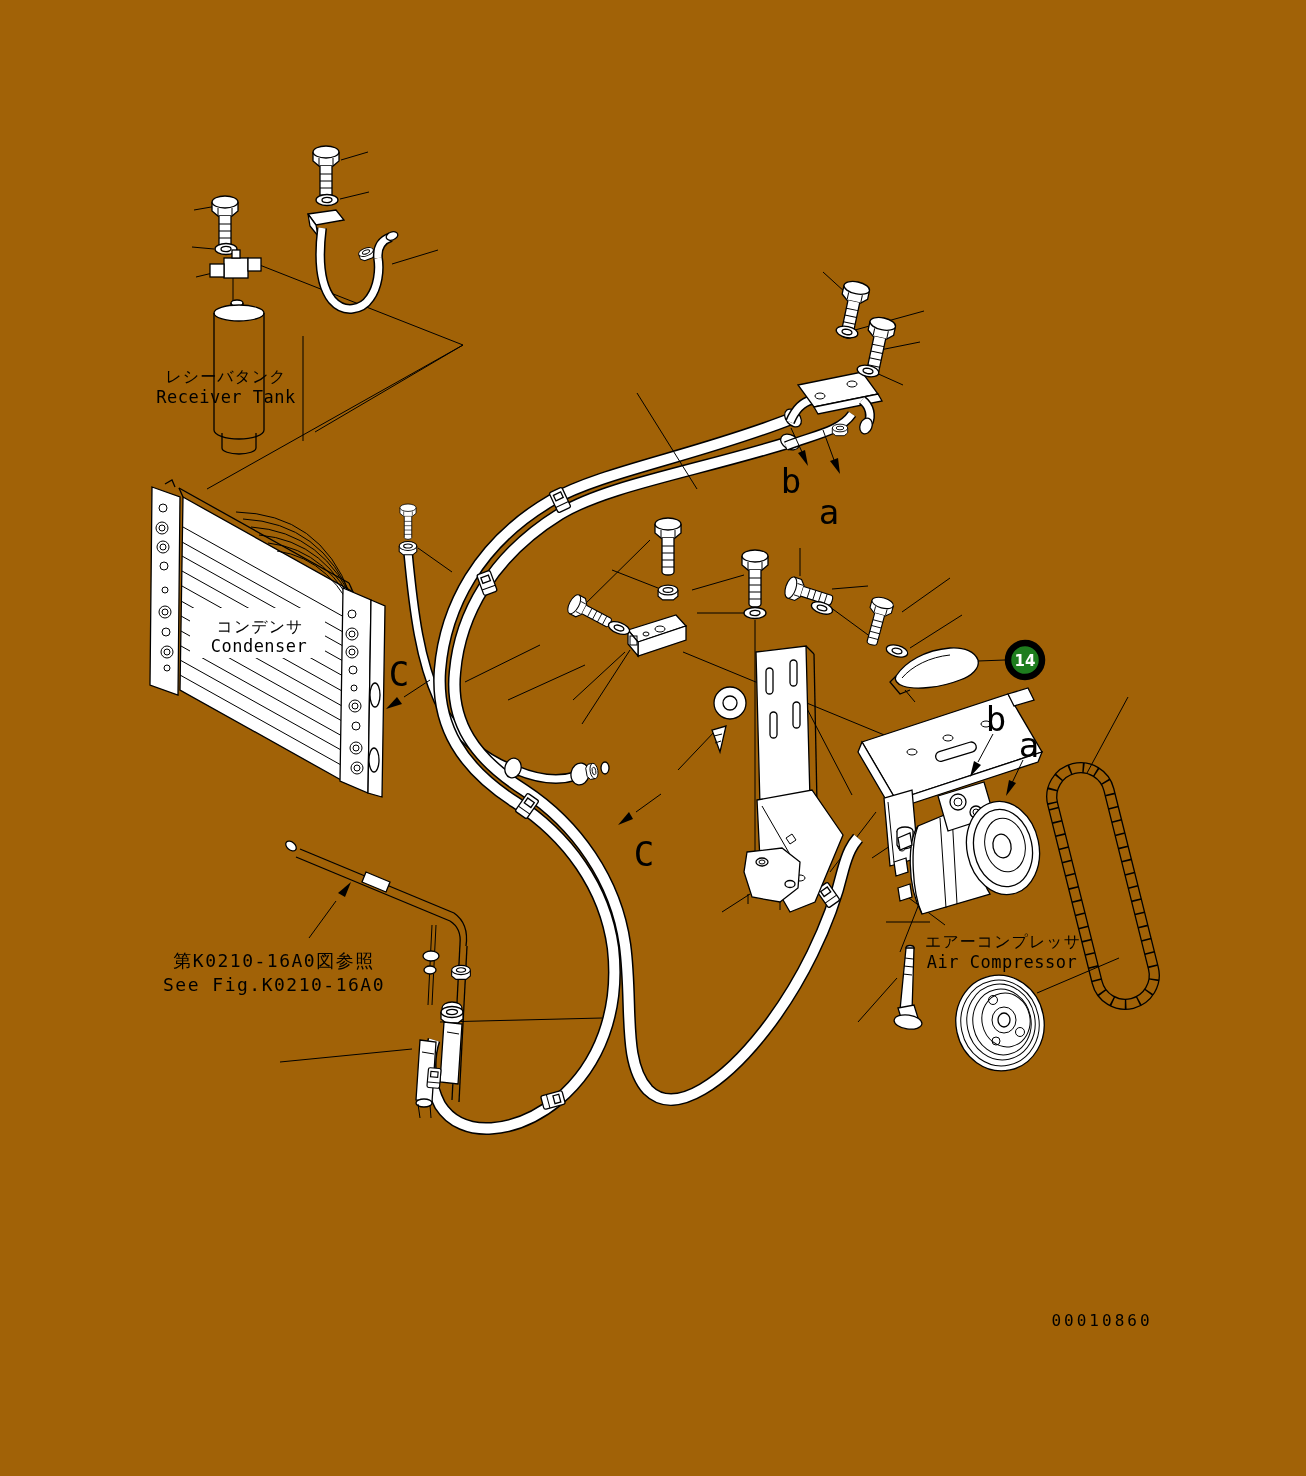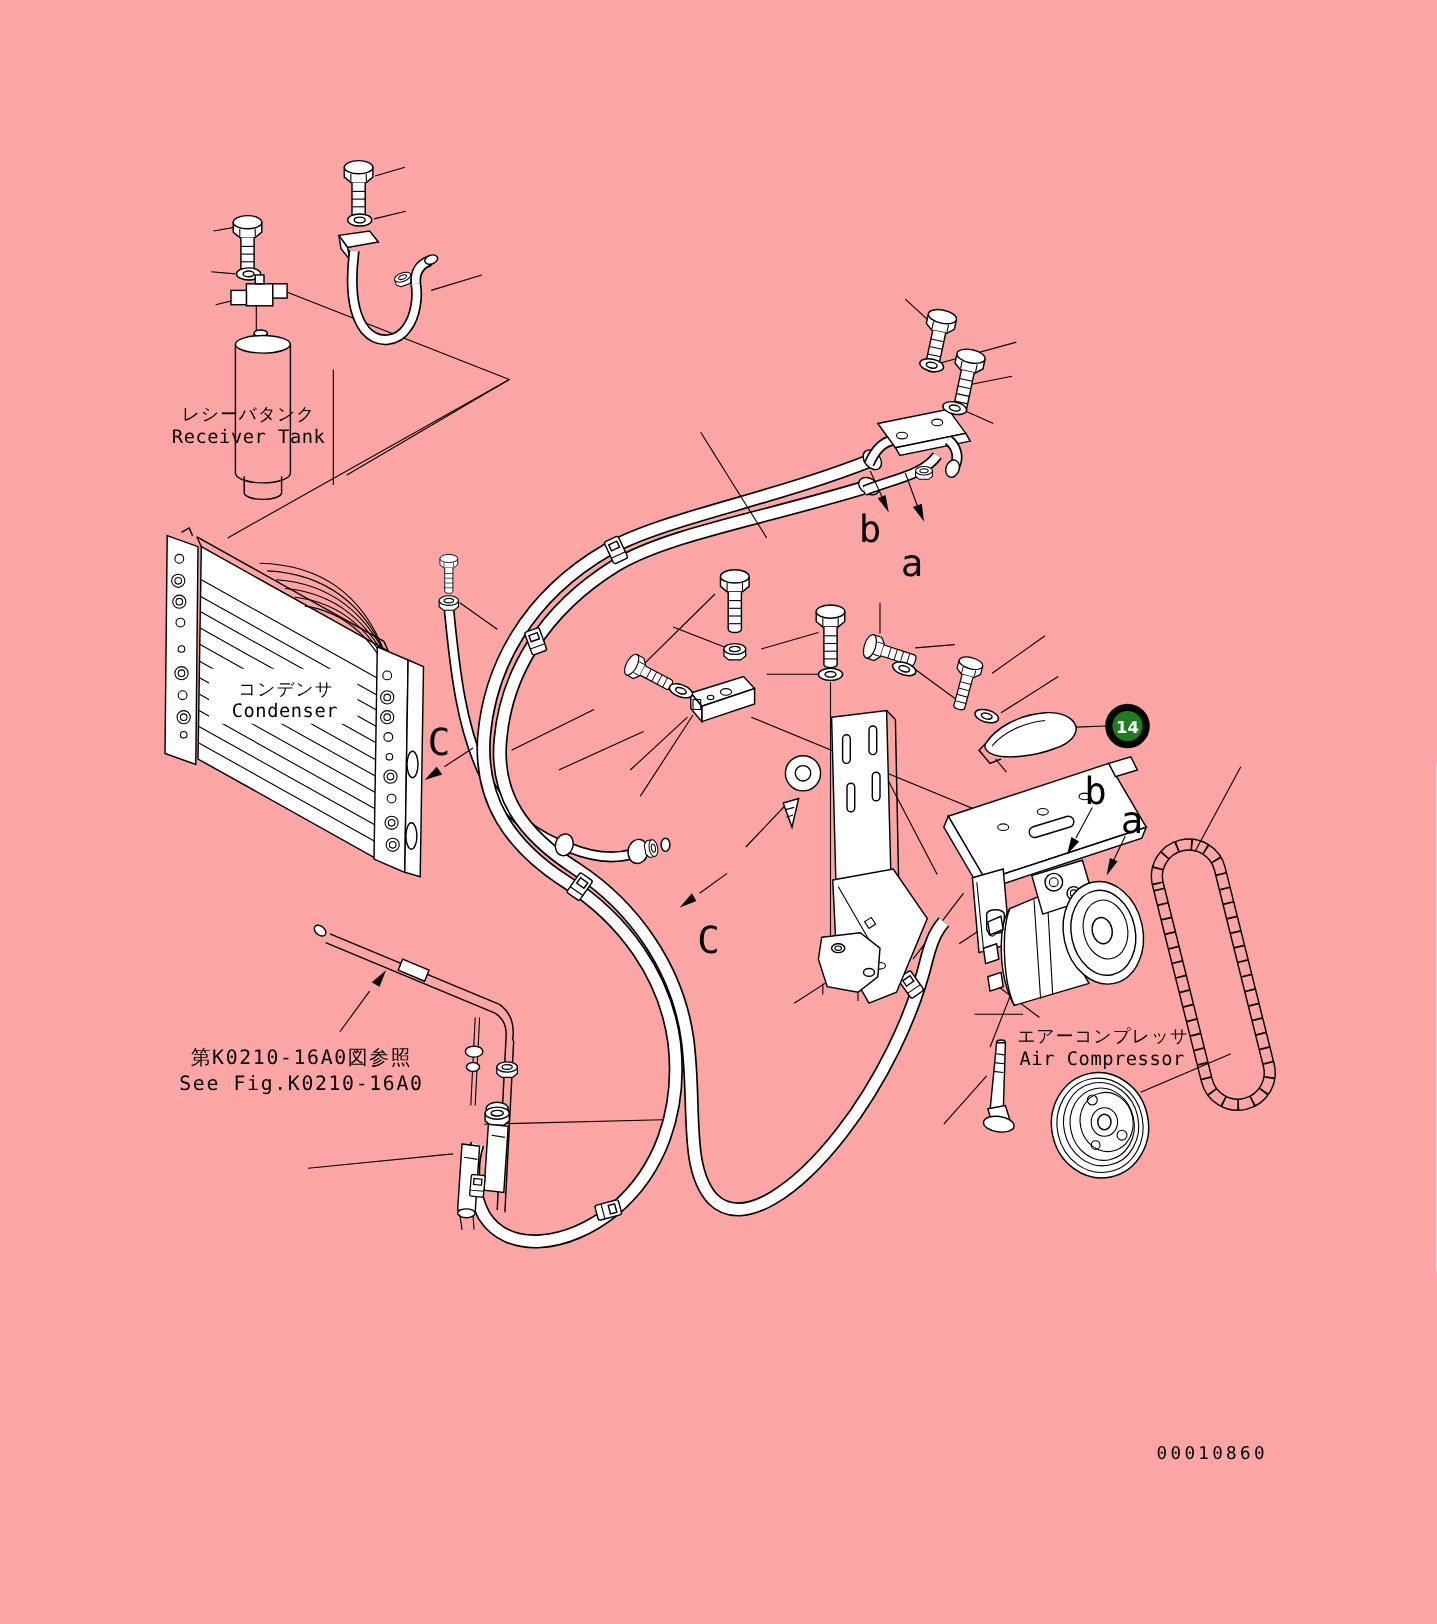--- a/index.html
+++ b/index.html
@@ -1,16 +1,16 @@
 <!DOCTYPE html>
 <html><head>
 <meta charset="utf-8">
 <style>
   html,body{margin:0;padding:0;background:#ffffff;}
-  .page{width:1306px;height:1476px;position:relative;background:#fca5a5;overflow:hidden;}
+  .page{width:1306px;height:1476px;position:relative;background:#a16207;overflow:hidden;}
   svg{display:block;}
   .ln{fill:none;stroke:#000;stroke-width:1.3;}
   .lnthin{stroke-width:1;}
   .fillw{fill:#fff;stroke:#000;stroke-width:1.3;}
   .solid{fill:#000;stroke:none;}
   .tube-o{fill:none;stroke:#000;stroke-width:13;}
   .tube-i{fill:none;stroke:#fff;stroke-width:10;}
   .tube-o2{fill:none;stroke:#000;stroke-width:10;}
   .tube-i2{fill:none;stroke:#fff;stroke-width:7;}
   .tick{fill:none;stroke:#000;stroke-width:10;stroke-dasharray:1.6 12;}

